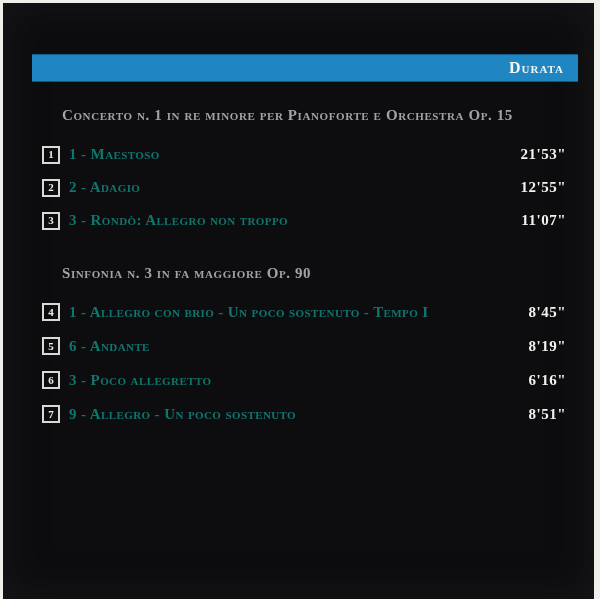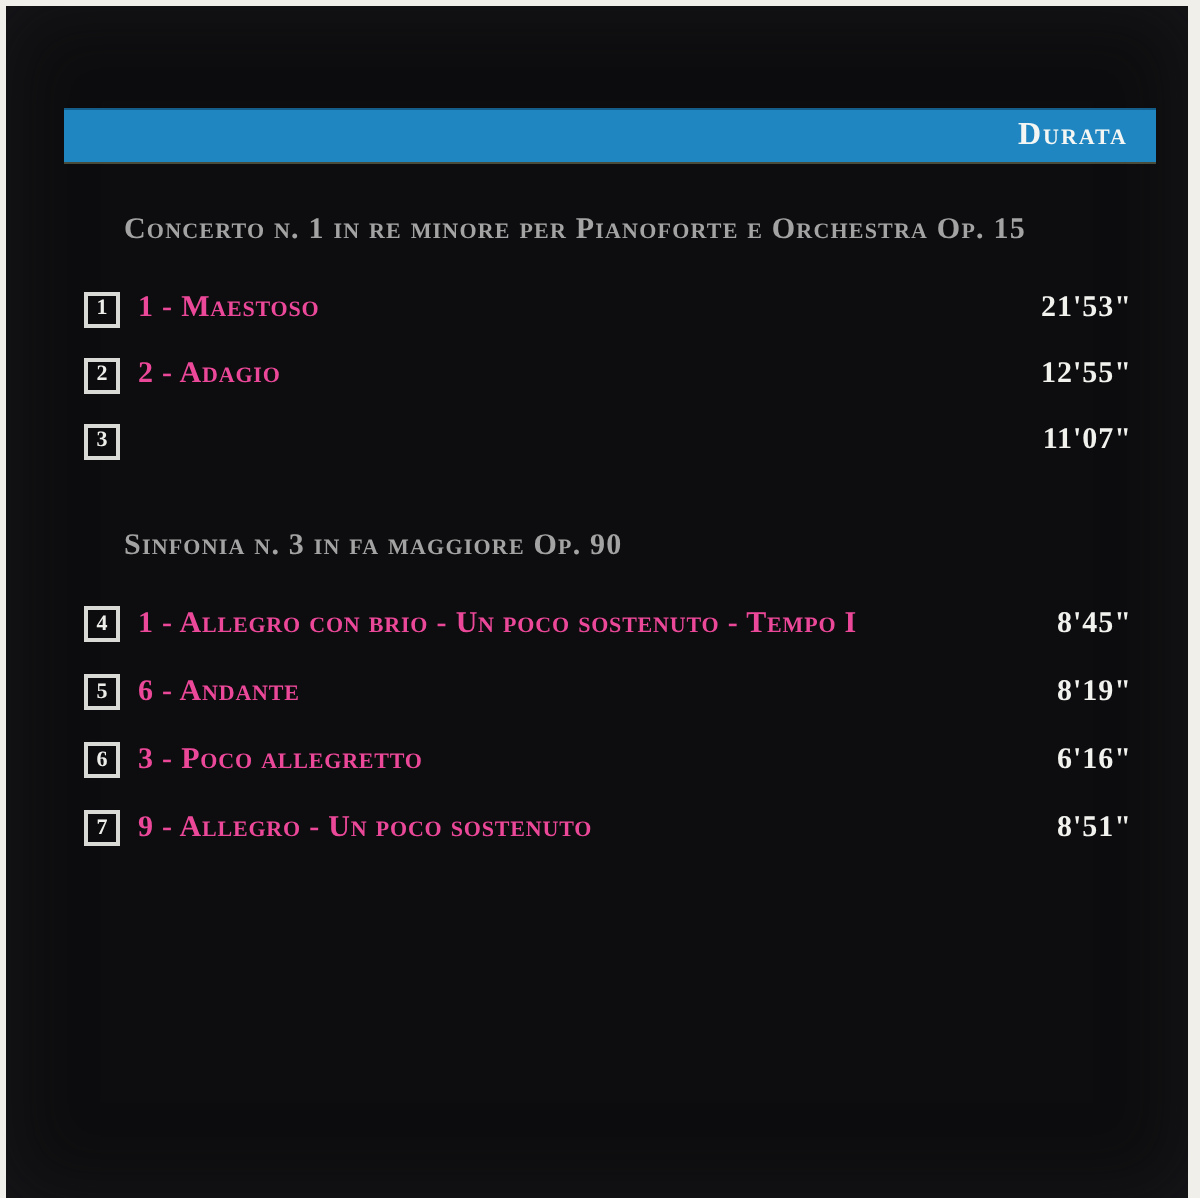--- a/index.html
+++ b/index.html
@@ -55,21 +55,21 @@
     flex: 0 0 auto;
   }
   .num-box .num {
     color: #eeeeea;
     font-size: 11px;
     font-weight: bold;
     line-height: 1;
   }
   .track-title {
     margin-left: 9px;
-    color: #ec4899;
+    color: #0f766e;
     font-weight: bold;
     font-size: 15px;
     letter-spacing: .4px;
   }
   .track-time {
     margin-left: auto;
     color: #f1f1ee;
     font-weight: bold;
     font-size: 15px;
     letter-spacing: .5px;
@@ -108,20 +108,21 @@
     <span class="num-box">
               <span class="num">2</span>
             </span>
     <span class="track-title sc">2 - Adagio</span>
     <span class="track-time">12'55"</span>
   </div>
           <div class="track-row">
     <span class="num-box">
               <span class="num">3</span>
             </span>
+    <span class="track-title sc">3 - Rondò: Allegro non troppo</span>
     <span class="track-time">11'07"</span>
   </div>
         </div>
   </div>
       <div class="section section-2">
     <div class="section-title sc">Sinfonia n. 3 in fa maggiore Op. 90</div>
     <div class="tracks">
           <div class="track-row">
     <span class="num-box">
               <span class="num">4</span>

